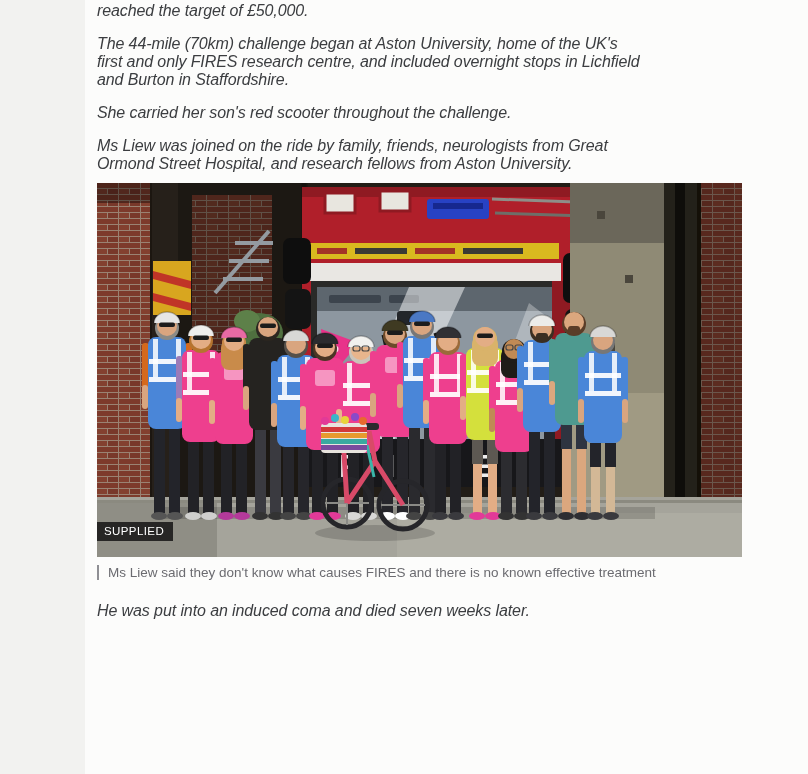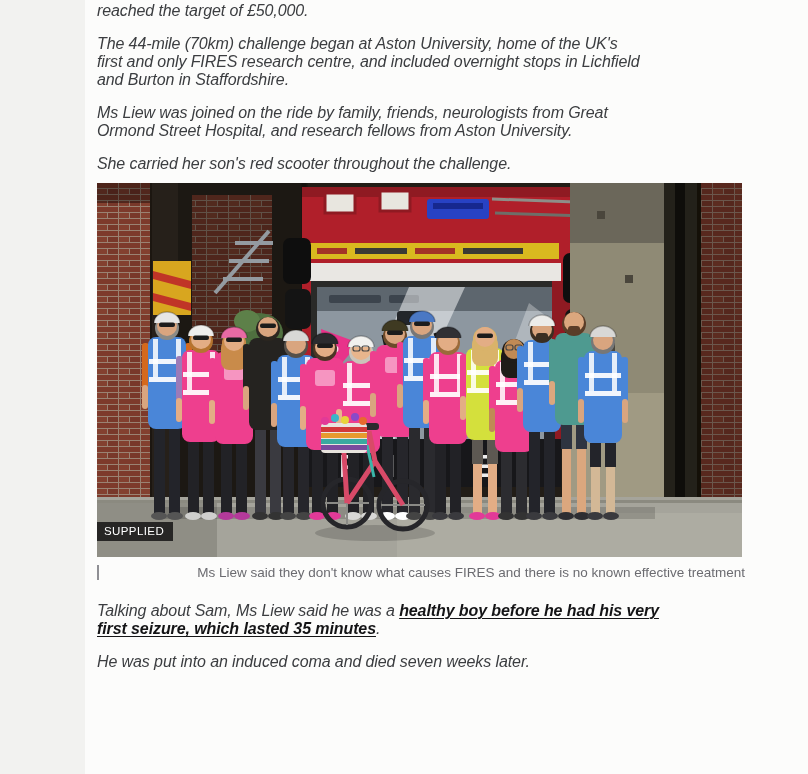--- a/index.html
+++ b/index.html
@@ -27,38 +27,38 @@
   }
   figure{margin:-5px 0 0 0;}
   .photo{position:relative;width:645px;height:374px;background:#262119;overflow:hidden;}
   .photo svg{display:block;}
   .supplied{
     position:absolute;left:0;bottom:16px;
     background:rgba(12,12,12,.8);color:#ffffff;
     font-size:11.5px;letter-spacing:.4px;
     padding:3px 9px 4px 7px;
   }
-  figcaption{display:flex;align-items:flex-start;gap:9px;margin:7px 0 21px 0;justify-content:space-between;}
+  figcaption{display:flex;align-items:flex-start;gap:9px;margin:7px 0 21px 0;}
   .cap-bar{flex:none;width:2px;height:15px;margin-top:1px;background:#8f8f94;}
   .cap-text{font-size:13.5px;line-height:17px;color:#6b6b70;}
 </style>
 </head>
 <body>
 
 <div class="left-strip"></div>
 
 <div class="article">
 
   <p>reached the target of £50,000.</p>
   <p>The 44-mile (70km) challenge began at Aston University, home of the UK's
 first and only FIRES research centre, and included overnight stops in Lichfield
 and Burton in Staffordshire.</p>
+  <p>She carried her son's red scooter throughout the challenge.</p>
   <p>Ms Liew was joined on the ride by family, friends, neurologists from Great
 Ormond Street Hospital, and research fellows from Aston University.</p>
-  <p>She carried her son's red scooter throughout the challenge.</p>
 
   <figure>
     <div class="photo">
       <svg width="645" height="374" viewBox="0 0 645 374" aria-hidden="true">
         <defs>
           <pattern id="brick" width="22" height="12" patternUnits="userSpaceOnUse">
             <rect width="22" height="12" fill="#9a8272"></rect>
             <rect x="0" y="0" width="21" height="5" fill="#7d3a2b"></rect>
             <rect x="0" y="6" width="10" height="5" fill="#83402f"></rect>
             <rect x="11" y="6" width="10" height="5" fill="#78382a"></rect>
@@ -473,17 +473,15 @@
         </g>
       </svg>
       <div class="supplied">SUPPLIED</div>
     </div>
     <figcaption>
       <span class="cap-bar"></span>
       <span class="cap-text">Ms Liew said they don't know what causes FIRES and there is no known effective treatment</span>
     </figcaption>
   </figure>
 
-  <p><span>Talking about Sam, Ms Liew said he was a </span><a class="inline-link" href="#">healthy boy before he had his very
-first seizure, which lasted 35 minutes</a><span>.</span></p>
   <p>He was put into an induced coma and died seven weeks later.</p>
 
 </div>
 
 </body></html>

